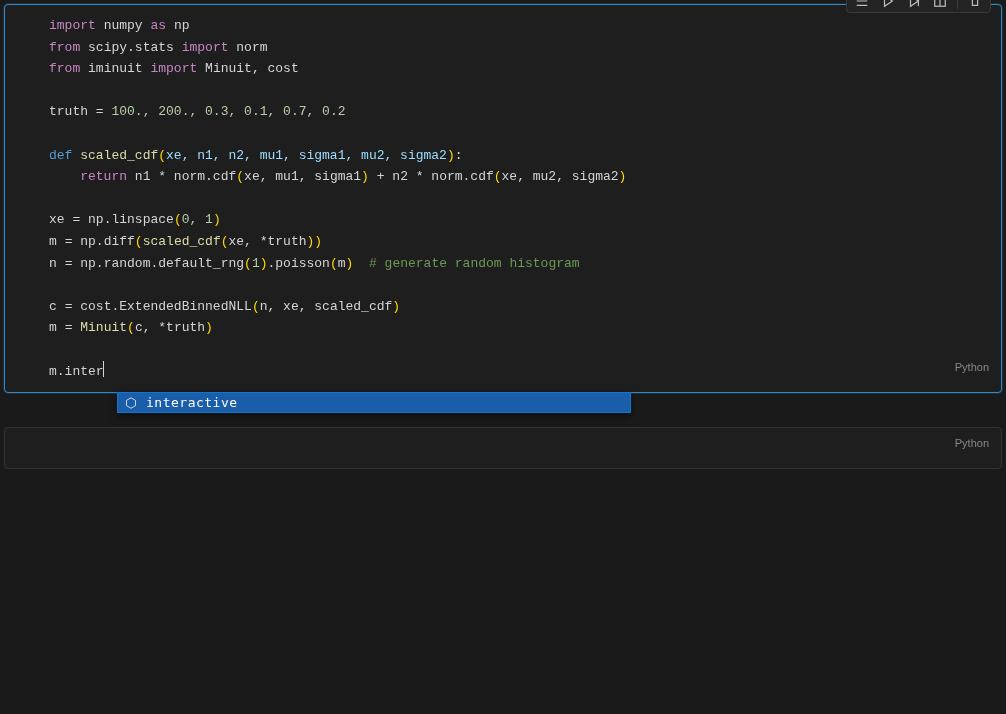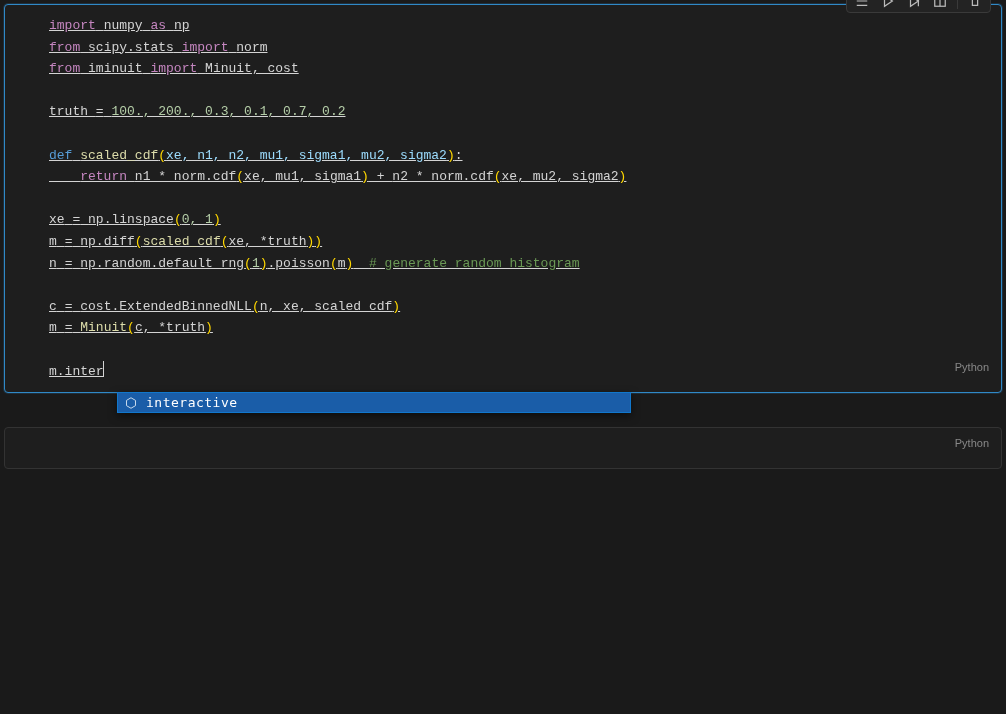--- a/index.html
+++ b/index.html
@@ -16,21 +16,20 @@
   .cell {
     border: 1px solid #333;
     border-radius: 4px;
     background: #1e1e1e;
     position: relative;
     margin-bottom: 34px;
   }
   .cell.active {
     border: 1px solid #3089c7;
     box-shadow: 0 0 0 1px rgba(48,137,199,0.2);
-    text-decoration: underline;
   }
   .toolbar {
     position: absolute;
     top: -16px;
     right: 10px;
     display: flex;
     gap: 4px;
     align-items: center;
     background: #232323;
     border: 1px solid #3a3a3a;

